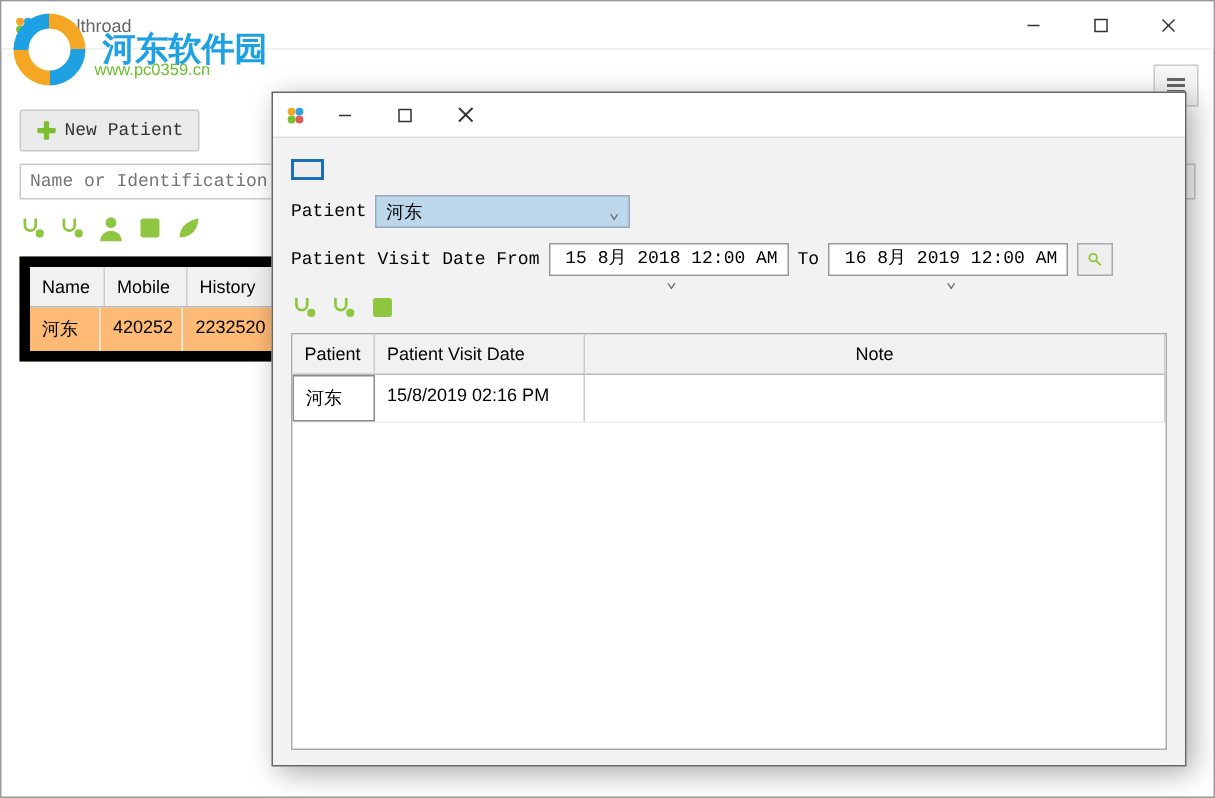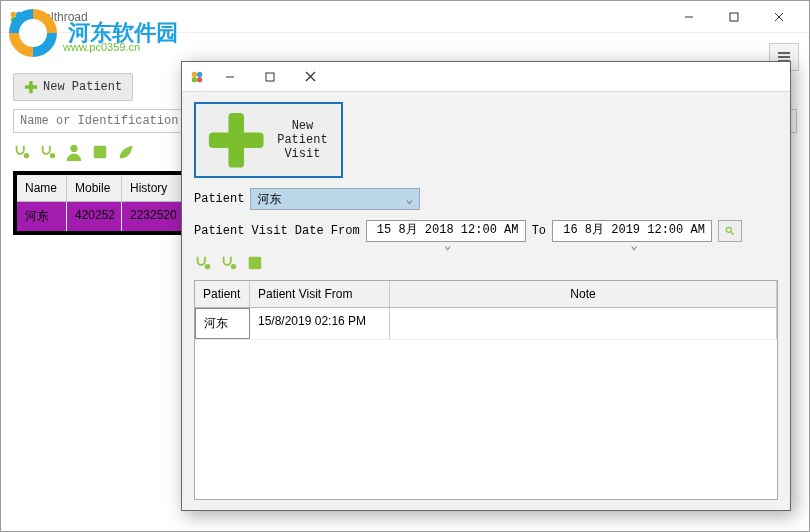--- a/index.html
+++ b/index.html
@@ -56,21 +56,21 @@
   .search-row { margin-top: 8px; display:flex; align-items:center; gap:4px; }
   .search-row input[type=text] {
     flex:1; border:1px solid #ccc; padding:4px 6px; font-family:"Consolas","Courier New",monospace; font-size:12px;
     color:#888;
   }
 
   .tool-row { margin-top:10px; display:flex; gap:8px; align-items:center; }
   .tool-ic { width:18px; height:18px; fill:#8ec63f; }
 
   .grid {
-    margin-top:10px; border:4px solid #000000; width: 180px; background:#a21caf;
+    margin-top:10px; border:7px solid #000000; width: 180px; background:#fdba74;
   }
   .grid-header { display:flex; background:#f1f1f1; border-bottom:1px solid #bbb; }
   .grid-header .cell { padding:6px 8px; border-right:1px solid #ccc; font-size:12px; }
   .grid-row { display:flex; }
   .grid-row .cell { padding:6px 8px; border-right:1px solid #eee; font-size:12px; }
 
   
   .modal {
     position:absolute; left:180px; top:60px; width:610px; height:450px;
     background:#f2f2f2; border:1px solid #666; box-shadow:4px 4px 18px rgba(0,0,0,0.35);
@@ -247,21 +247,20 @@
     </div>
   </div>
 
   <div class="modal-body">
     <div>
       <button class="outlined-btn">
         <svg class="plus-ic" viewBox="0 0 16 16">
             <rect x="6" y="1" width="4" height="14" rx="1" fill="#7bbf2e"></rect>
             <rect x="1" y="6" width="14" height="4" rx="1" fill="#7bbf2e"></rect>
           </svg>
-        <span>New Patient Visit</span>
       </button>
     </div>
 
     <div class="form-row">
       <label>Patient</label>
       <div class="combo">
         <span class="combo-text">河东</span>
         <span class="combo-arrow">⌄</span>
       </div>
     </div>
@@ -295,21 +294,21 @@
           <circle cx="15" cy="14" r="3" fill="#8ec63f"></circle>
         </svg>
       <svg class="tool-ic" viewBox="0 0 20 20">
           <rect x="3" y="3" width="14" height="14" rx="2" fill="#8ec63f"></rect>
         </svg>
     </div>
 
     <div class="modal-grid">
       <div class="mg-header">
         <div class="mcell c-pat">Patient</div>
-        <div class="mcell c-vdate">Patient Visit From</div>
+        <div class="mcell c-vdate">Patient Visit Date</div>
         <div class="mcell c-note">Note</div>
       </div>
       <div class="mg-row">
         <div class="mcell c-pat">河东</div>
         <div class="mcell c-vdate">15/8/2019 02:16 PM</div>
         <div class="mcell c-note" style="text-align:left"></div>
       </div>
     </div>
   </div>
 </div>

